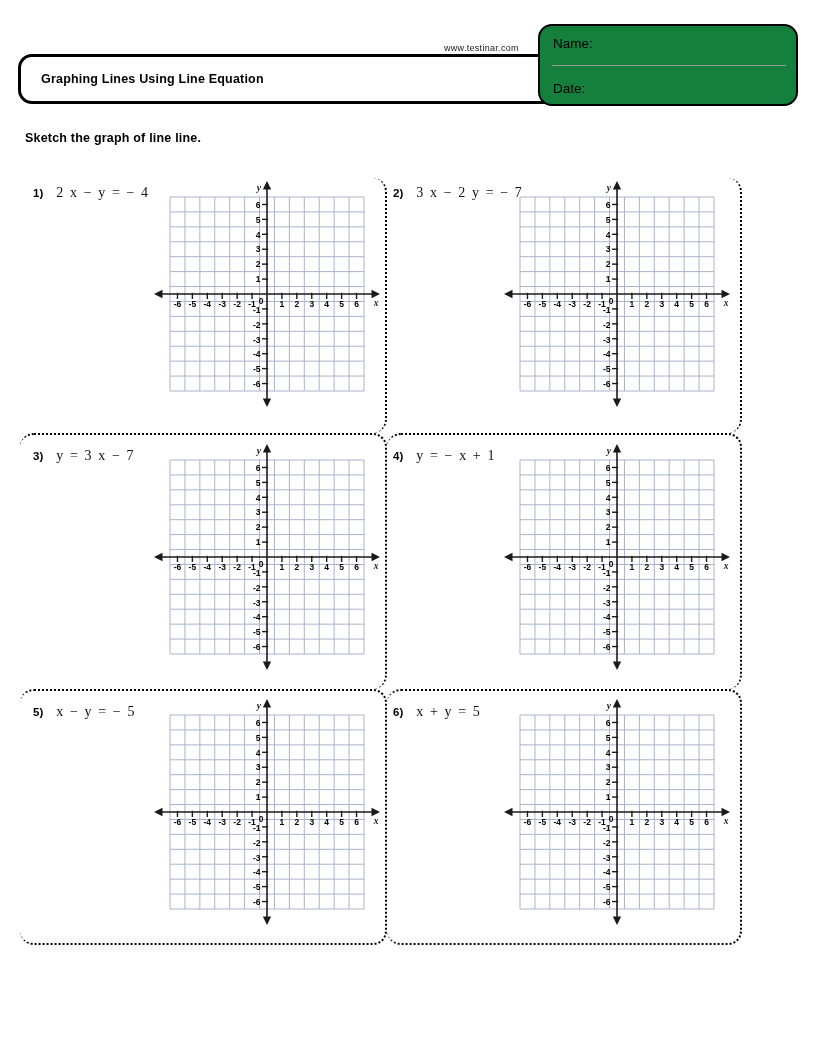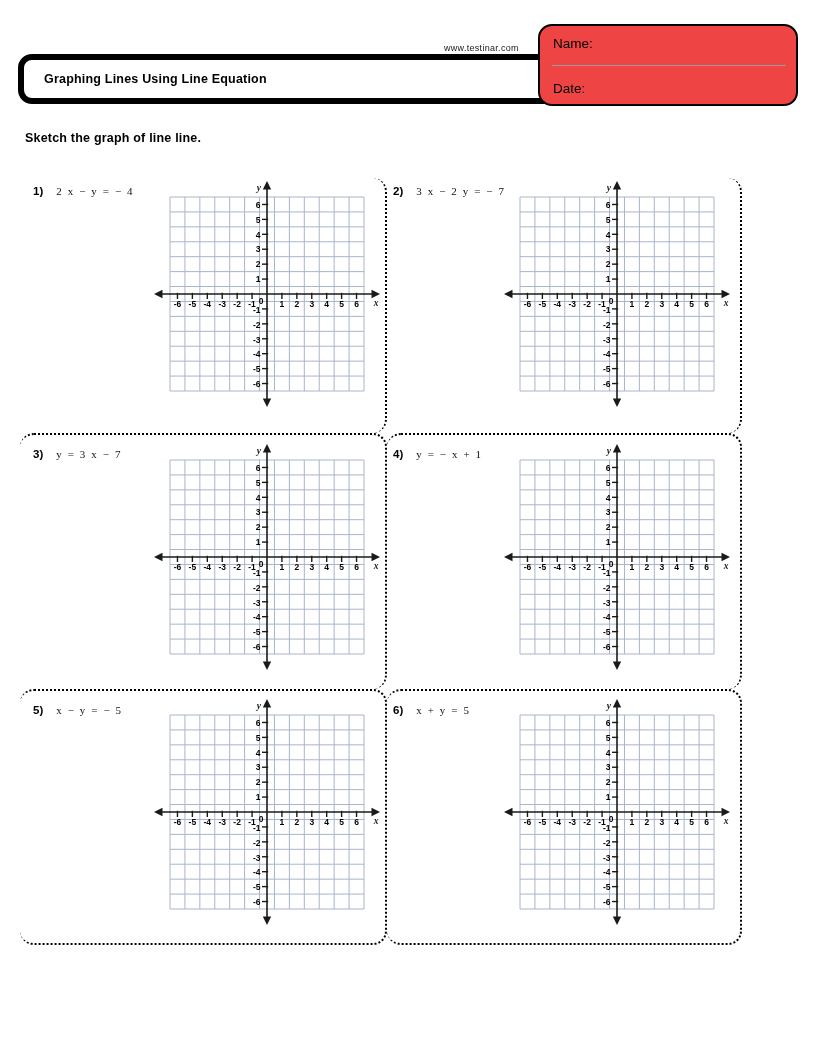--- a/index.html
+++ b/index.html
@@ -5,33 +5,33 @@
   html,body{margin:0;padding:0;}
   body{
     width:816px;height:1056px;position:relative;background:#ffffff;
     font-family:"Liberation Sans",sans-serif;color:#000;overflow:hidden;
   }
   .url{
     position:absolute;left:444px;top:34px;font-size:9px;letter-spacing:.3px;color:#1a1a1a;margin-top:9px;
   }
   .title-box{
     position:absolute;left:18px;top:54px;width:700px;height:50px;
-    background:#fff;border:6px solid #000000;border-radius:14px;box-sizing:border-box;
+    background:#fff;border:3px solid #000000;border-radius:14px;box-sizing:border-box;
     display:flex;align-items:center;
   }
   .title-box::after{
     content:"";position:absolute;left:4px;top:3px;width:100%;height:100%;
     border:2px solid #000;border-radius:14px;z-index:-1;box-sizing:border-box;
   }
   .title-box .title{
     font-size:12.5px;font-weight:bold;padding-left:20px;letter-spacing:.2px;
   }
   .name-box{
     position:absolute;left:538px;top:24px;width:260px;height:82px;
-    background:#ef4444;border:2.5px solid #000;border-radius:14px;box-sizing:border-box;z-index:5;
+    background:#15803d;border:2.5px solid #000;border-radius:14px;box-sizing:border-box;z-index:5;
   }
   .name-box .nlabel{position:absolute;left:13px;top:10px;font-size:13.5px;}
   .name-box .nline{position:absolute;left:12px;right:10px;top:39px;border-top:1px solid #999;}
   .name-box .dlabel{position:absolute;left:13px;top:55px;font-size:13.5px;}
   .instruction{
     position:absolute;left:25px;top:131px;font-size:12.5px;font-weight:bold;letter-spacing:.2px;
   }
   .problems{
     position:absolute;left:20px;top:178px;width:722px;
     display:grid;grid-template-columns:367px 355px;grid-template-rows:255px 256px 256px;
@@ -42,21 +42,21 @@
   }
   .cell:nth-child(n+3){border-top:2px dotted #000;}
   .cell:nth-child(n+5){border-bottom:2px dotted #000;}
   .p-head{position:absolute;display:flex;align-items:baseline;white-space:nowrap;}
   .cell:nth-child(odd) .p-head{left:13px;}
   .cell:nth-child(even) .p-head{left:6px;}
   .cell:nth-child(-n+2) .p-head{top:7px;}
   .cell:nth-child(n+3) .p-head{top:13px;}
   .p-num{font-size:11.5px;font-weight:bold;}
   .p-eq{
-    font-family:"Liberation Serif",serif;font-size:11px;margin-left:13px;
+    font-family:"Liberation Serif",serif;font-size:14px;margin-left:13px;
     letter-spacing:.6px;word-spacing:2px;color:#111;
   }
   .grid-wrap{position:absolute;width:230px;height:230px;}
   .cell:nth-child(odd) .grid-wrap{left:132px;}
   .cell:nth-child(even) .grid-wrap{left:115px;}
   .cell:nth-child(-n+2) .grid-wrap{top:1px;}
   .cell:nth-child(3) .grid-wrap,.cell:nth-child(4) .grid-wrap{top:7px;}
   .cell:nth-child(5) .grid-wrap,.cell:nth-child(6) .grid-wrap{top:6px;}
 </style>
 </head>

